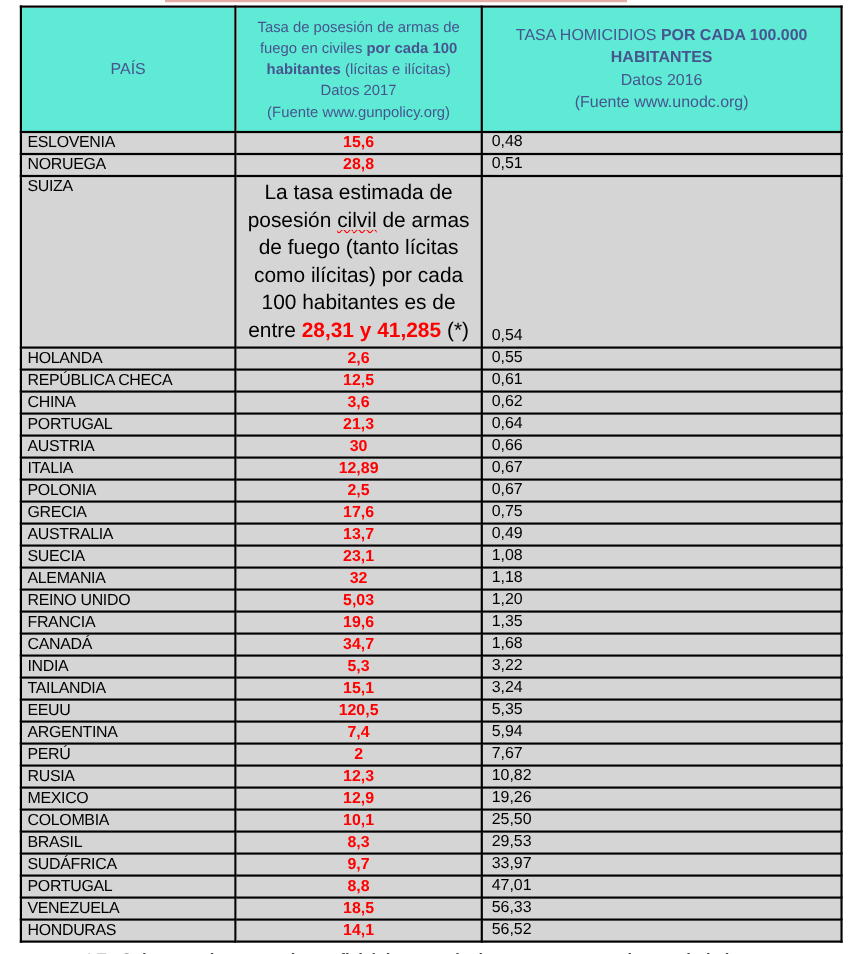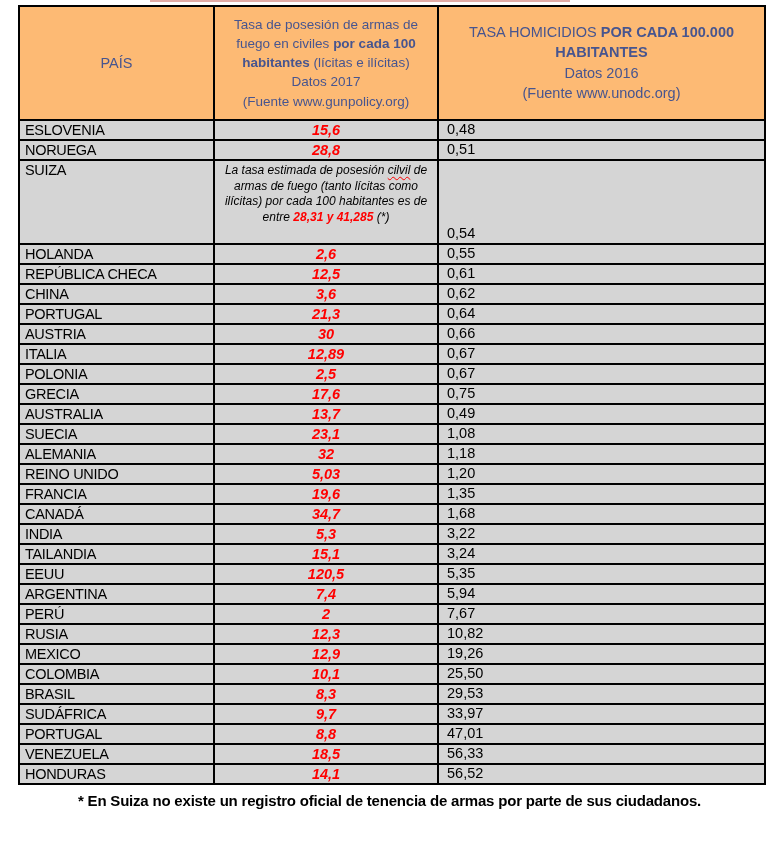--- a/index.html
+++ b/index.html
@@ -27,21 +27,21 @@
     border-collapse: collapse;
     table-layout: fixed;
     margin: 5px 0 0 18px;
     width: 746px;
   }
   th, td {
     border: 2px solid #000000;
     overflow: hidden;
   }
   thead th {
-    background: #fdba74;
+    background: #5eead4;
     color: #47558F;
     font-weight: normal;
     text-align: center;
     vertical-align: middle;
     padding: 8px 4px;
     line-height: 1.42;
   }
   th.th-country { font-size: 14.5px; margin-left: 31px; }
   th.th-guns { font-size: 13.5px; }
   th.th-homicides { font-size: 14.5px; margin-left: 48px; }
@@ -60,26 +60,25 @@
     letter-spacing: -0.3px;
     white-space: nowrap;
     margin-left: 12px;
   }
   td.guns-cell {
     vertical-align: top;
     text-align: center;
     color: #FF0000;
     font-weight: bold;
     padding: 1px 2px;
-    font-style: italic;
   }
   td.guns-cell.note-cell {
     color: #000000;
     font-weight: normal;
-    font-size: 12px;
+    font-size: 19px;
     line-height: 1.32;
     text-align: center;
     vertical-align: top;
     padding: 2px 6px;
     white-space: normal;
   }
   td.homicide-cell {
     vertical-align: bottom;
     text-align: left;
     padding: 0 2px 2px 8px;

